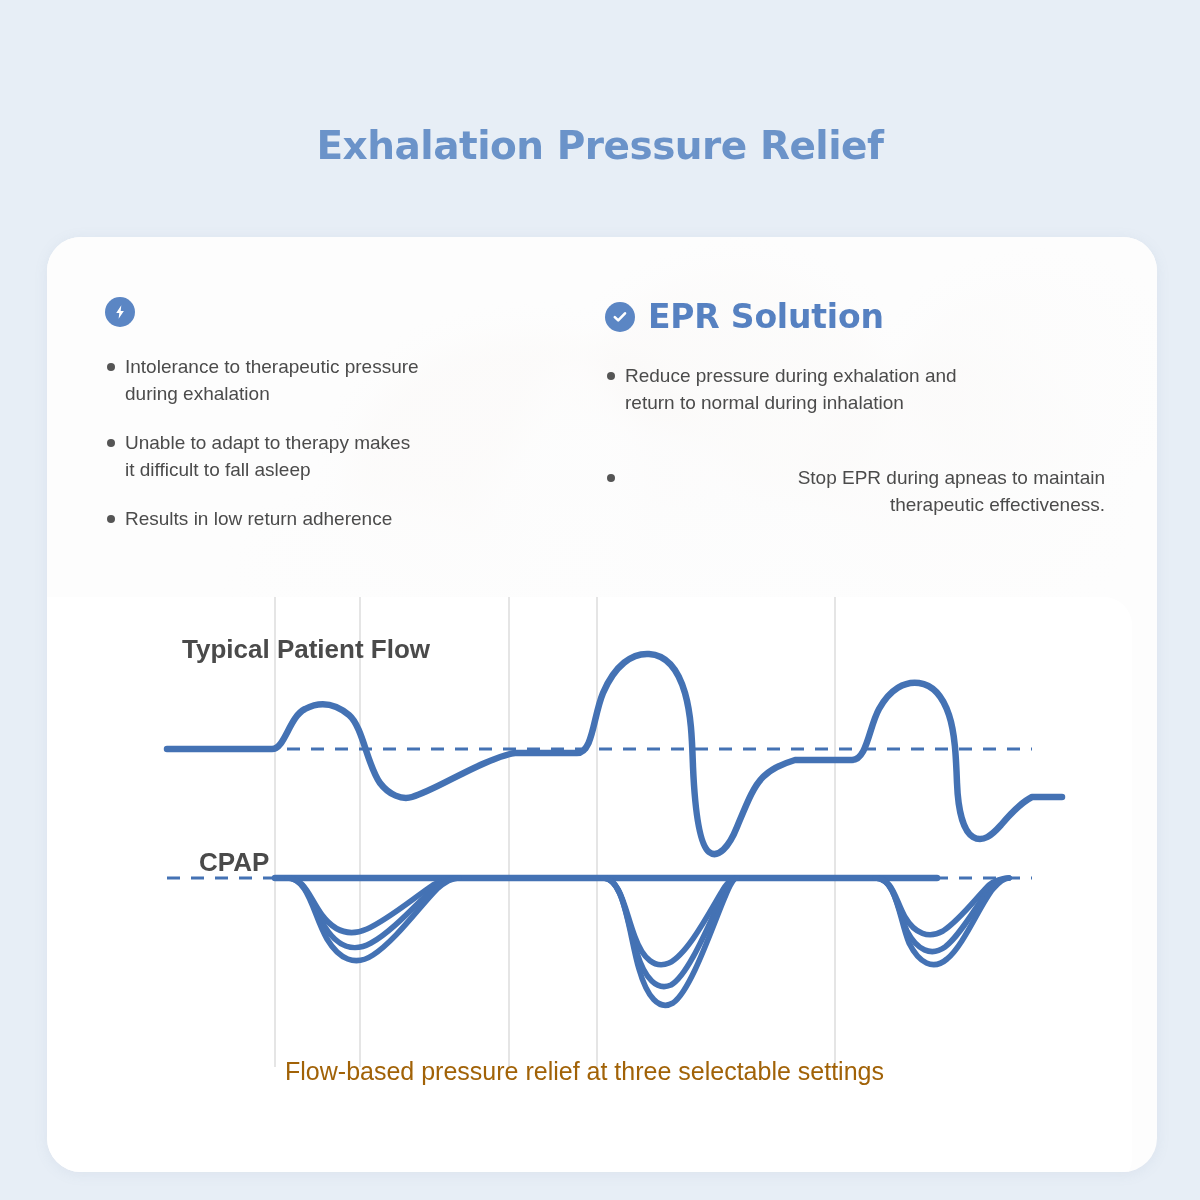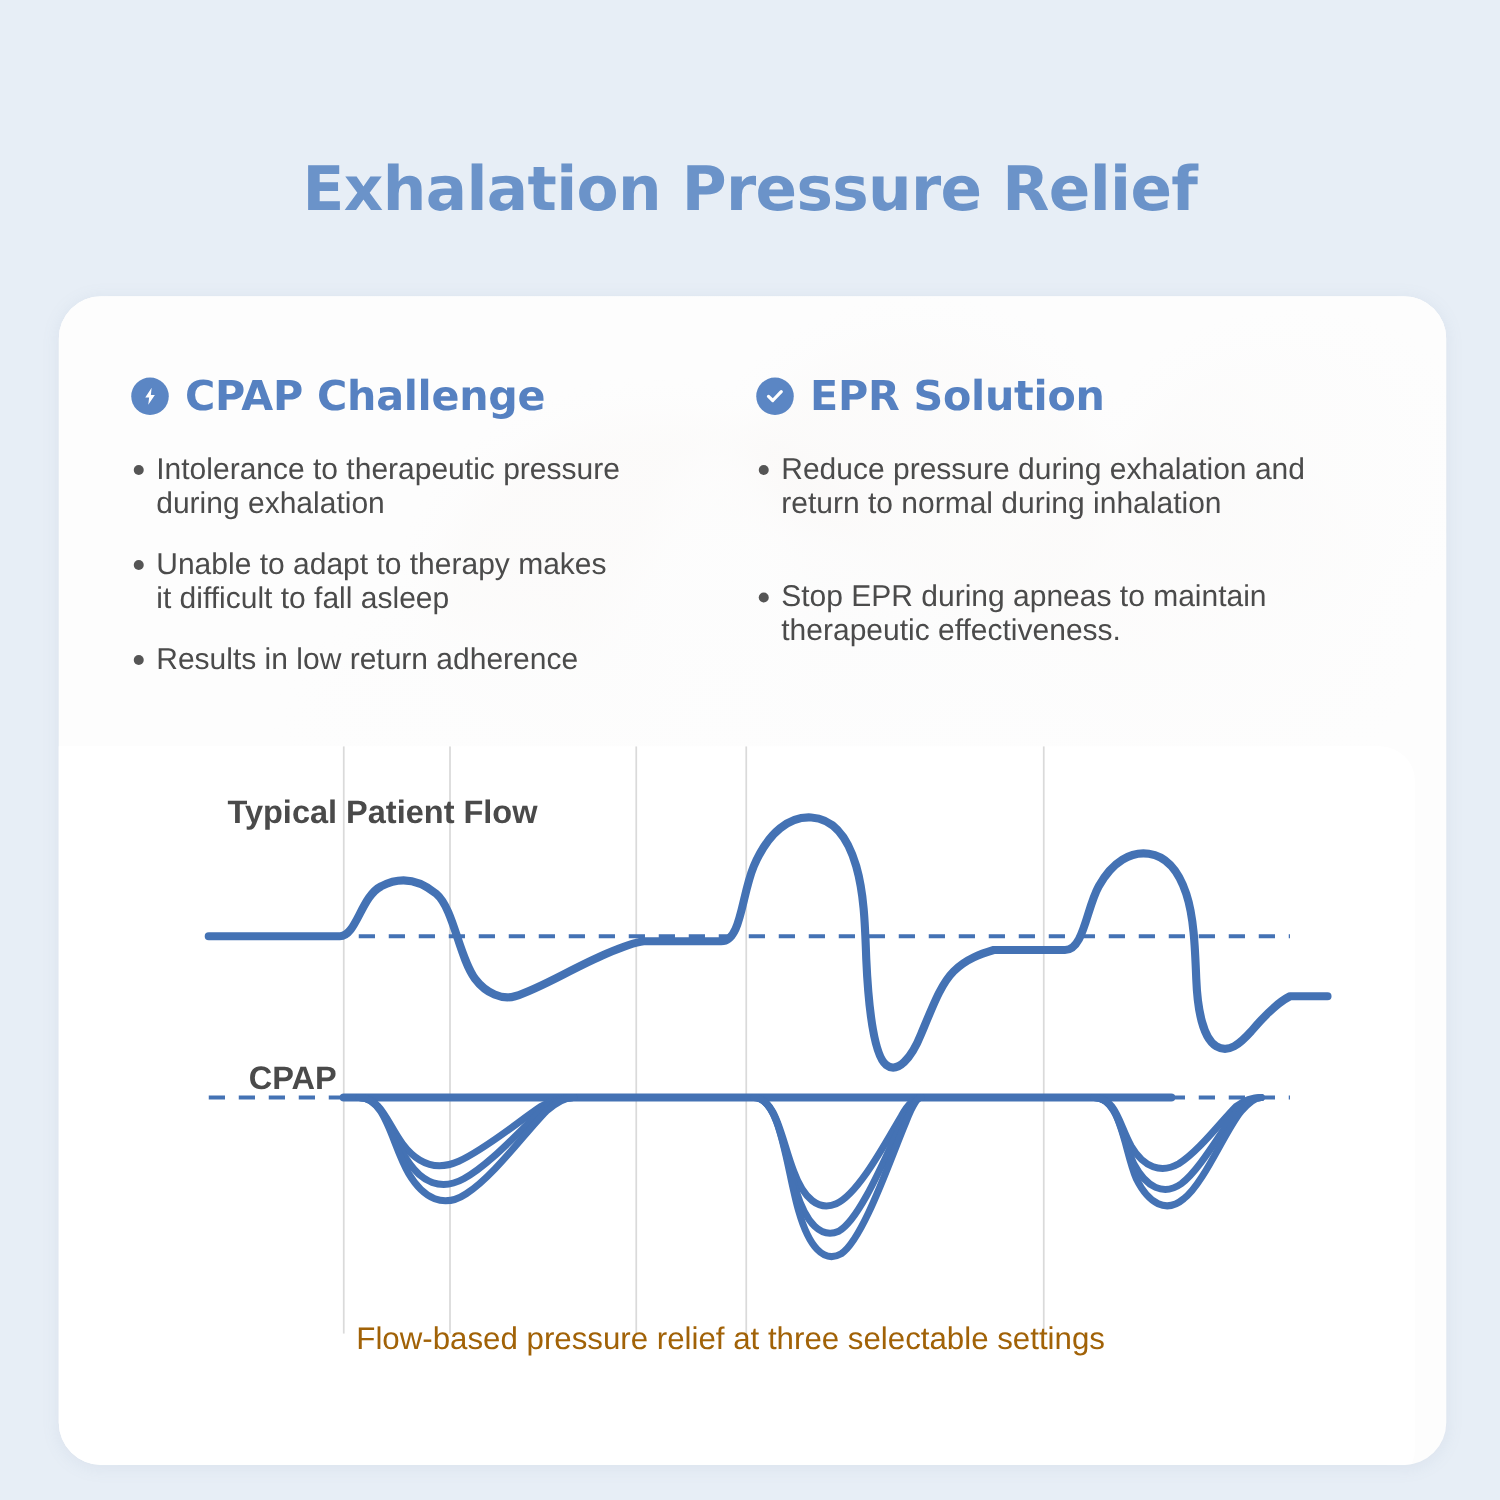--- a/index.html
+++ b/index.html
@@ -15,21 +15,21 @@
     position: relative;
   }
 
   
   .page-title {
     position: absolute;
     left: 0;
     top: 123px;
     width: 1200px;
     text-align: center;
-    font-size: 49px;
+    font-size: 39px;
     font-weight: bold;
     letter-spacing: -0.5px;
     color: #6b93c9;
     font-family: "DejaVu Sans", sans-serif;
     white-space: nowrap;
   }
 
   
   .main-card {
     position: absolute;
@@ -119,37 +119,37 @@
     color: #5681c1;
     font-family: "DejaVu Sans", sans-serif;
     letter-spacing: -0.2px;
     white-space: nowrap;
   }
 
   .bullets { margin: 0; padding: 0; list-style: none; }
   .bullet {
     position: relative;
     padding-left: 20px;
-    font-size: 24px;
+    font-size: 19px;
     line-height: 27px;
     color: #4b4b4b;
     margin-bottom: 22px;
   }
   .bullet::before {
     content: "";
     position: absolute;
     left: 2px;
     top: 10px;
     width: 8px; height: 8px;
     border-radius: 50%;
     background: #555;
   }
   .bullet.justify { text-align: justify; }
   .bullet .ln { display: block; }
-  .bullet.gap-top { margin-top: 48px; }
+  .bullet.gap-top { margin-top: 48px; text-align: right; }
 
   
   .chart-card {
     position: absolute;
     left: -10px;
     top: 360px;
     width: 1095px;
     height: 590px;
     background: #ffffff;
     border-radius: 0 28px 28px 0;
@@ -206,21 +206,20 @@
 
   <div class="columns">
 
     <div class="col col-left">
       <div class="col-head">
         <span class="col-head-icon">
           <svg width="16" height="16" viewBox="0 0 16 16">
             <path d="M9.3 1.2 L4.2 8.9 H7.3 L6.6 14.8 L11.9 6.9 H8.7 Z" fill="#ffffff"></path>
           </svg>
         </span>
-        <span class="col-head-text">CPAP Challenge</span>
       </div>
       <ul class="bullets">
         <li class="bullet">
           <span class="ln">Intolerance to therapeutic pressure</span>
           <span class="ln">during exhalation</span>
         </li>
         <li class="bullet">
           <span class="ln">Unable  to adapt to therapy makes</span>
           <span class="ln">it difficult to fall asleep</span>
         </li>

